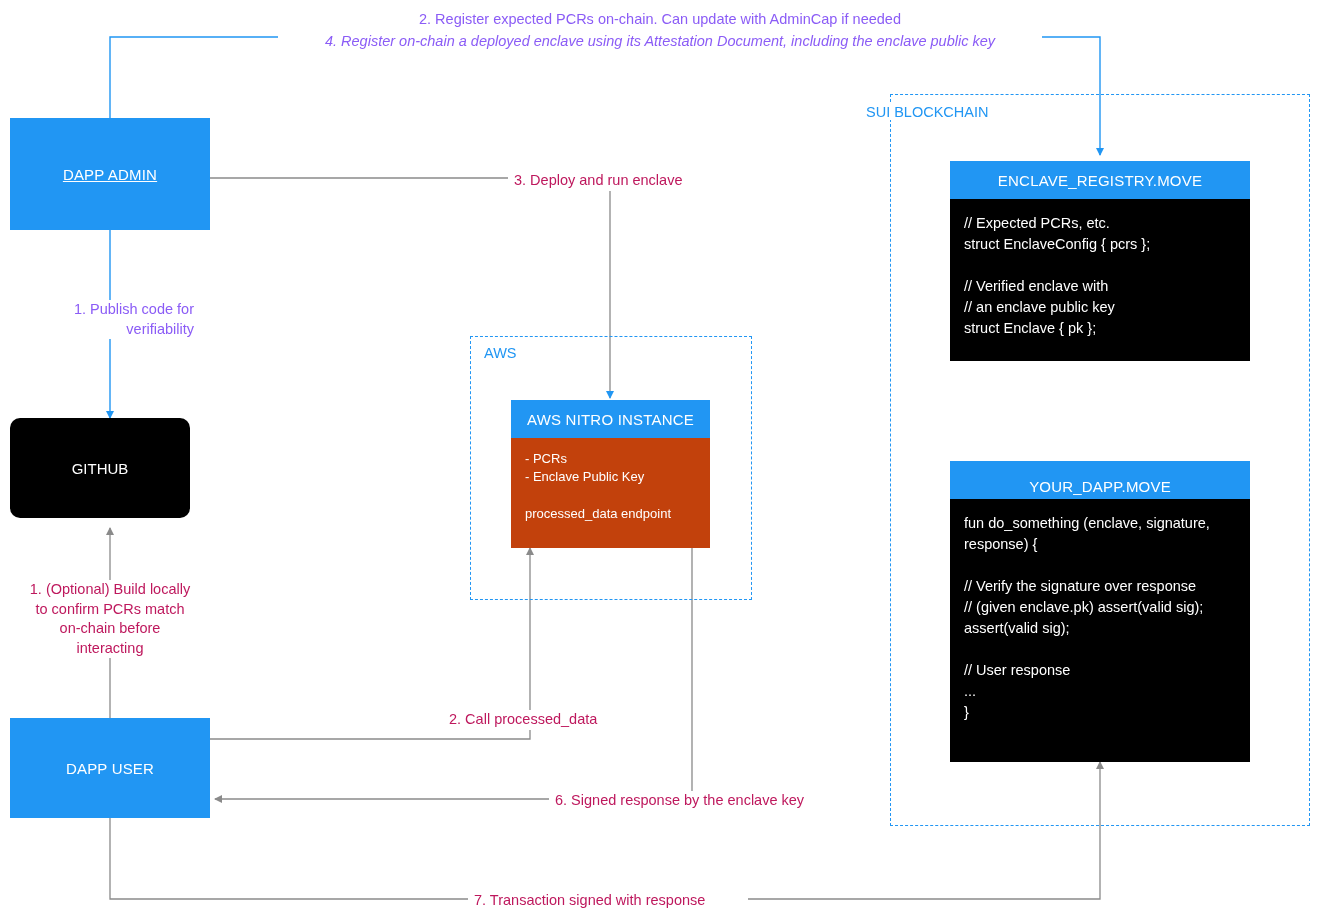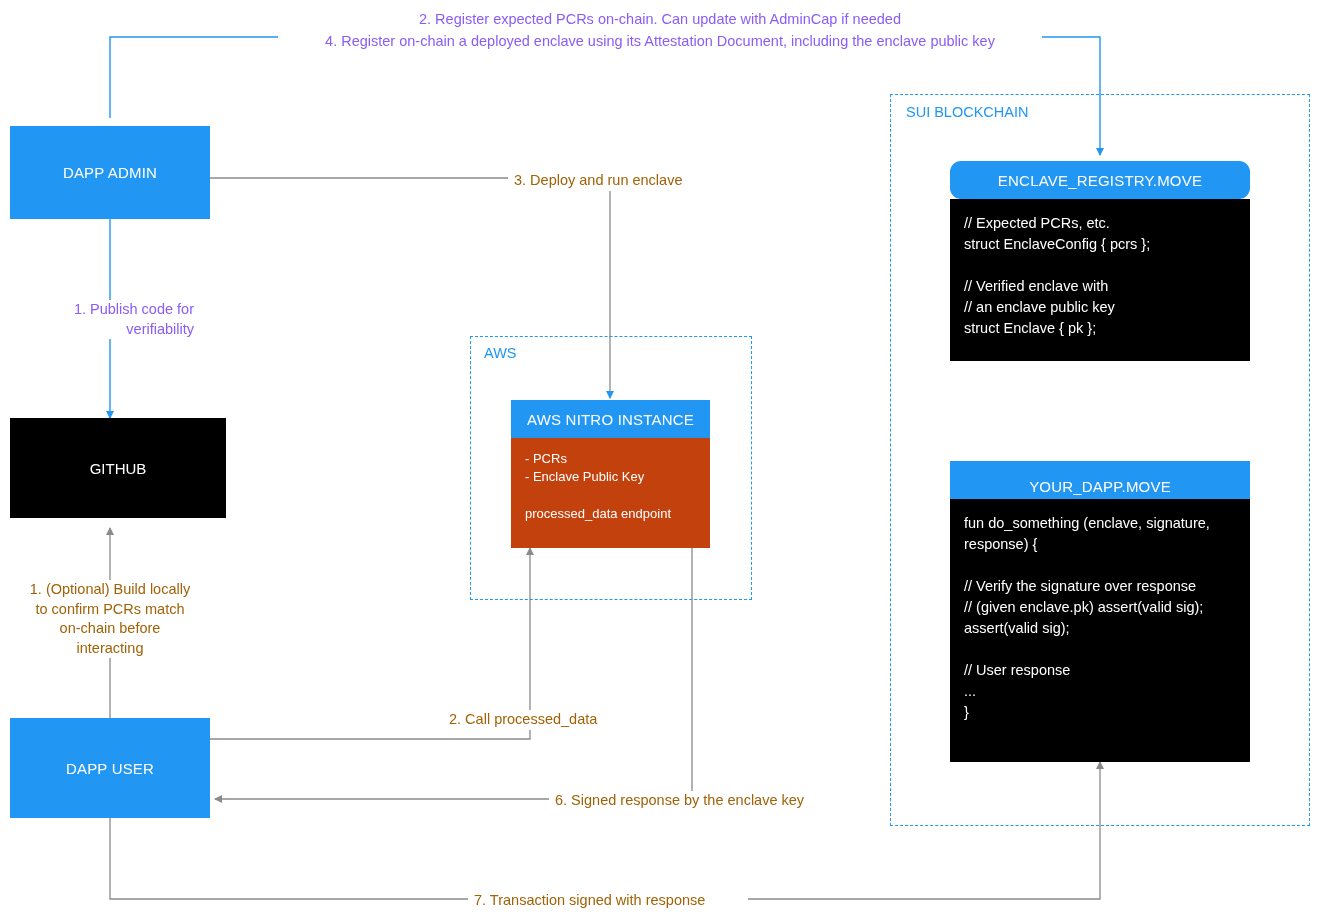--- a/index.html
+++ b/index.html
@@ -64,21 +64,21 @@
     position: absolute;
     color: #2196f3;
     font-size: 14.5px;
     background: #ffffff;
     padding: 0 6px;
     white-space: nowrap;
   }
   .label {
     position: absolute;
     font-size: 14.5px;
-    color: #a16207;
+    color: #be185d;
     background: #ffffff;
     padding: 0 6px;
     box-sizing: border-box;
     line-height: 1.35;
   }
   .label.blue {
     color: #8b5cf6;
   }
   .label.center {
     text-align: center;
@@ -118,41 +118,41 @@
     <path d="M110,728 L110,528" fill="none" stroke="#8a8a8a" stroke-width="1.3" marker-end="url(#arrow-gray)"></path>
 
     <path d="M210,739 L530,739 L530,548" fill="none" stroke="#8a8a8a" stroke-width="1.3" marker-end="url(#arrow-gray)"></path>
 
     <path d="M692,548 L692,799 L215,799" fill="none" stroke="#8a8a8a" stroke-width="1.3" marker-end="url(#arrow-gray)"></path>
 
     <path d="M110,809 L110,899 L1100,899 L1100,762" fill="none" stroke="#8a8a8a" stroke-width="1.3" marker-end="url(#arrow-gray)"></path>
   </svg>
 
   <div class="label blue center" style="left:278px; top:10px; width:764px;">2. Register expected PCRs on-chain. Can update with AdminCap if needed</div>
-  <div class="label blue center" style="left:278px; top:32px; width:764px;">4. Register on-chain a deployed enclave using its Attestation Document, including the enclave public key</div>
+  <div class="label blue center" style="left:278px; top:32px; width:764px;font-style:italic;">4. Register on-chain a deployed enclave using its Attestation Document, including the enclave public key</div>
 
   <div class="container" style="left:890px; top:94px; width:420px; height:732px;"></div>
-  <div class="container-label" style="left:900px; top:104px;">SUI BLOCKCHAIN</div>
+  <div class="container-label" style="left:860px; top:104px;">SUI BLOCKCHAIN</div>
 
   <div class="container" style="left:470px; top:336px; width:282px; height:264px;"></div>
   <div class="container-label" style="left:478px; top:345px;">AWS</div>
 
-  <div class="box blue-box" style="left:10px; top:126px; width:200px; height:93px;">DAPP ADMIN</div>
+  <div class="box blue-box" style="left:10px; top:118px; width:200px; height:112px;text-decoration:underline;">DAPP ADMIN</div>
 
-  <div class="box black-box" style="left:10px; top:418px; width:216px; height:100px;">GITHUB</div>
+  <div class="box black-box" style="left:10px; top:418px; width:180px; height:100px;border-radius:10px;">GITHUB</div>
 
   <div class="box blue-box" style="left:10px; top:718px; width:200px; height:100px;">DAPP USER</div>
 
   <div class="box blue-box" style="left:511px; top:400px; width:199px; height:38px;">AWS NITRO INSTANCE</div>
   <div class="nitro-list" style="left:511px; top:438px; width:199px; height:110px;">- PCRs
 - Enclave Public Key
 
 processed_data endpoint</div>
 
-  <div class="box blue-box" style="left:950px; top:161px; width:300px; height:38px;border-radius:11px;">ENCLAVE_REGISTRY.MOVE</div>
+  <div class="box blue-box" style="left:950px; top:161px; width:300px; height:38px;">ENCLAVE_REGISTRY.MOVE</div>
   <div class="code-box" style="position:absolute; left:950px; top:199px; width:300px; height:162px;">// Expected PCRs, etc.
 struct EnclaveConfig { pcrs };
 
 // Verified enclave with
 // an enclave public key
 struct Enclave { pk };</div>
 
   <div class="box blue-box" style="left:950px; top:461px; width:300px; height:50px;">YOUR_DAPP.MOVE</div>
   <div class="code-box" style="position:absolute; left:950px; top:499px; width:300px; height:263px;">fun do_something (enclave, signature,
 response) {

